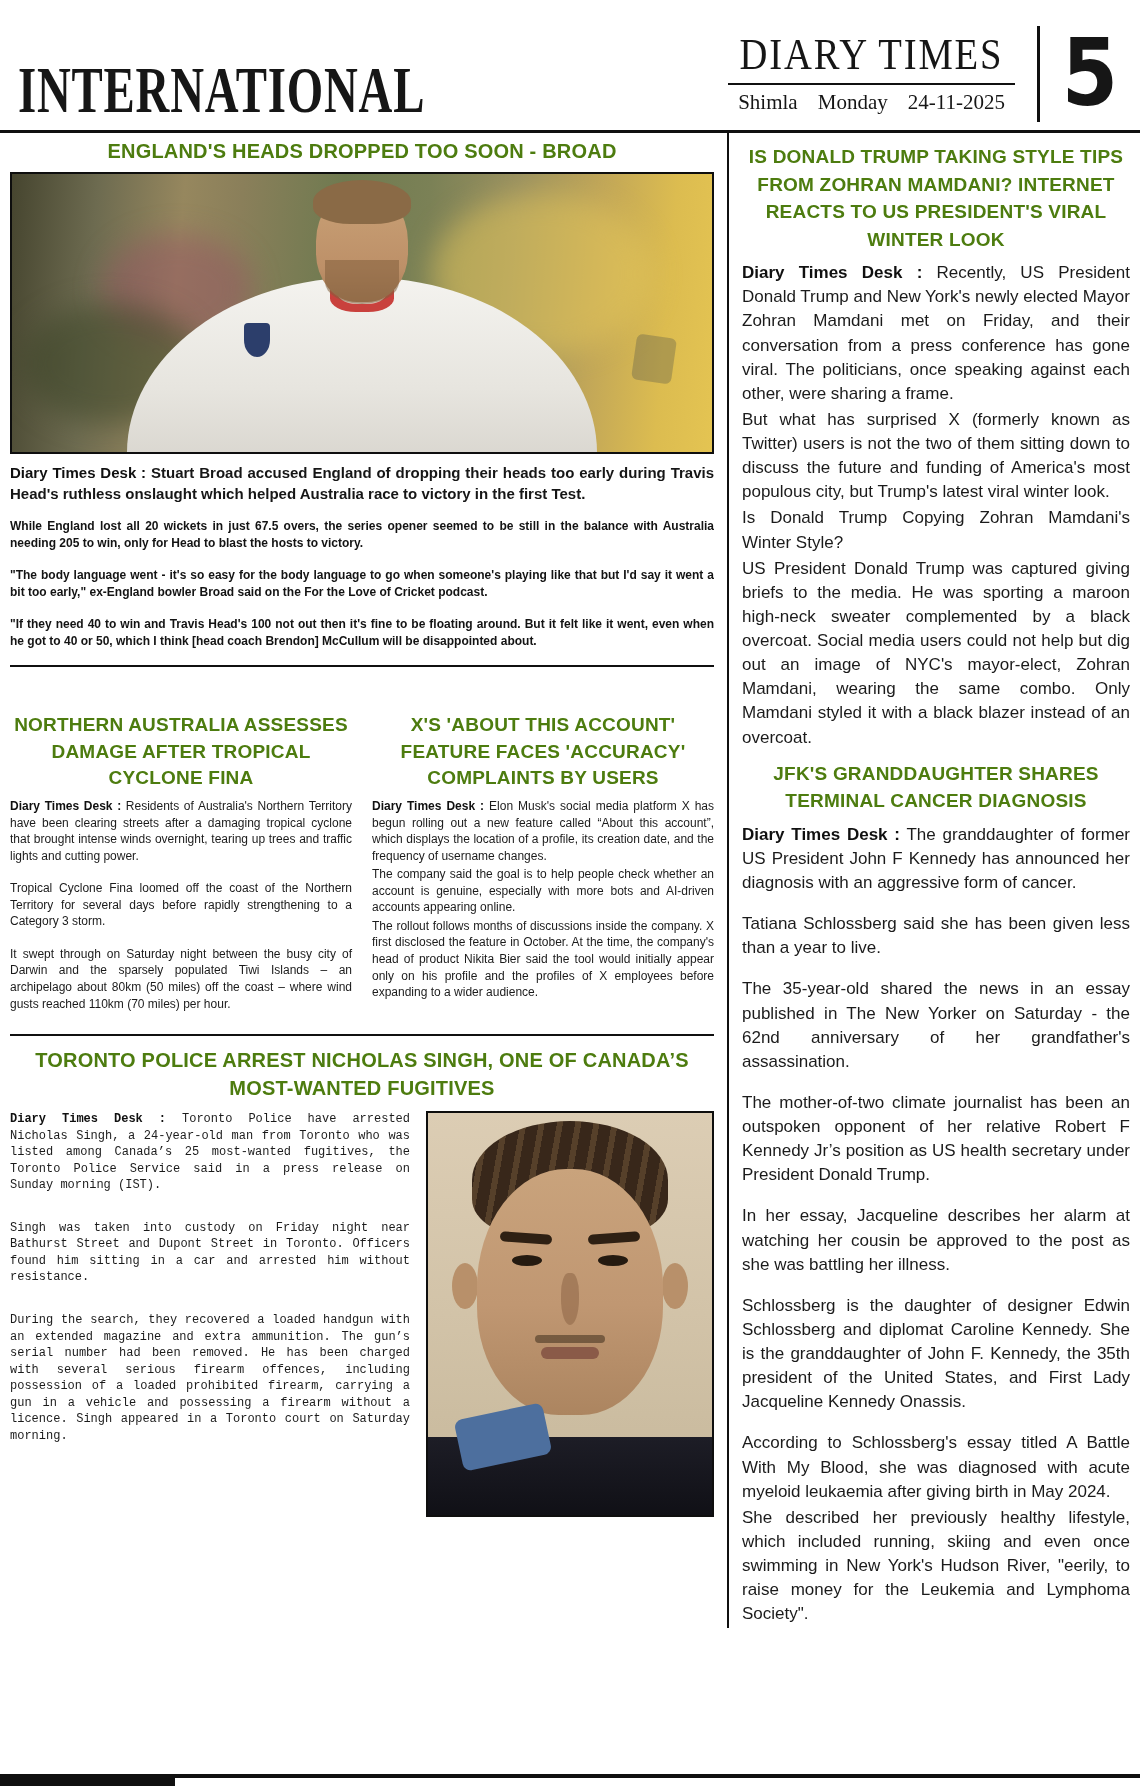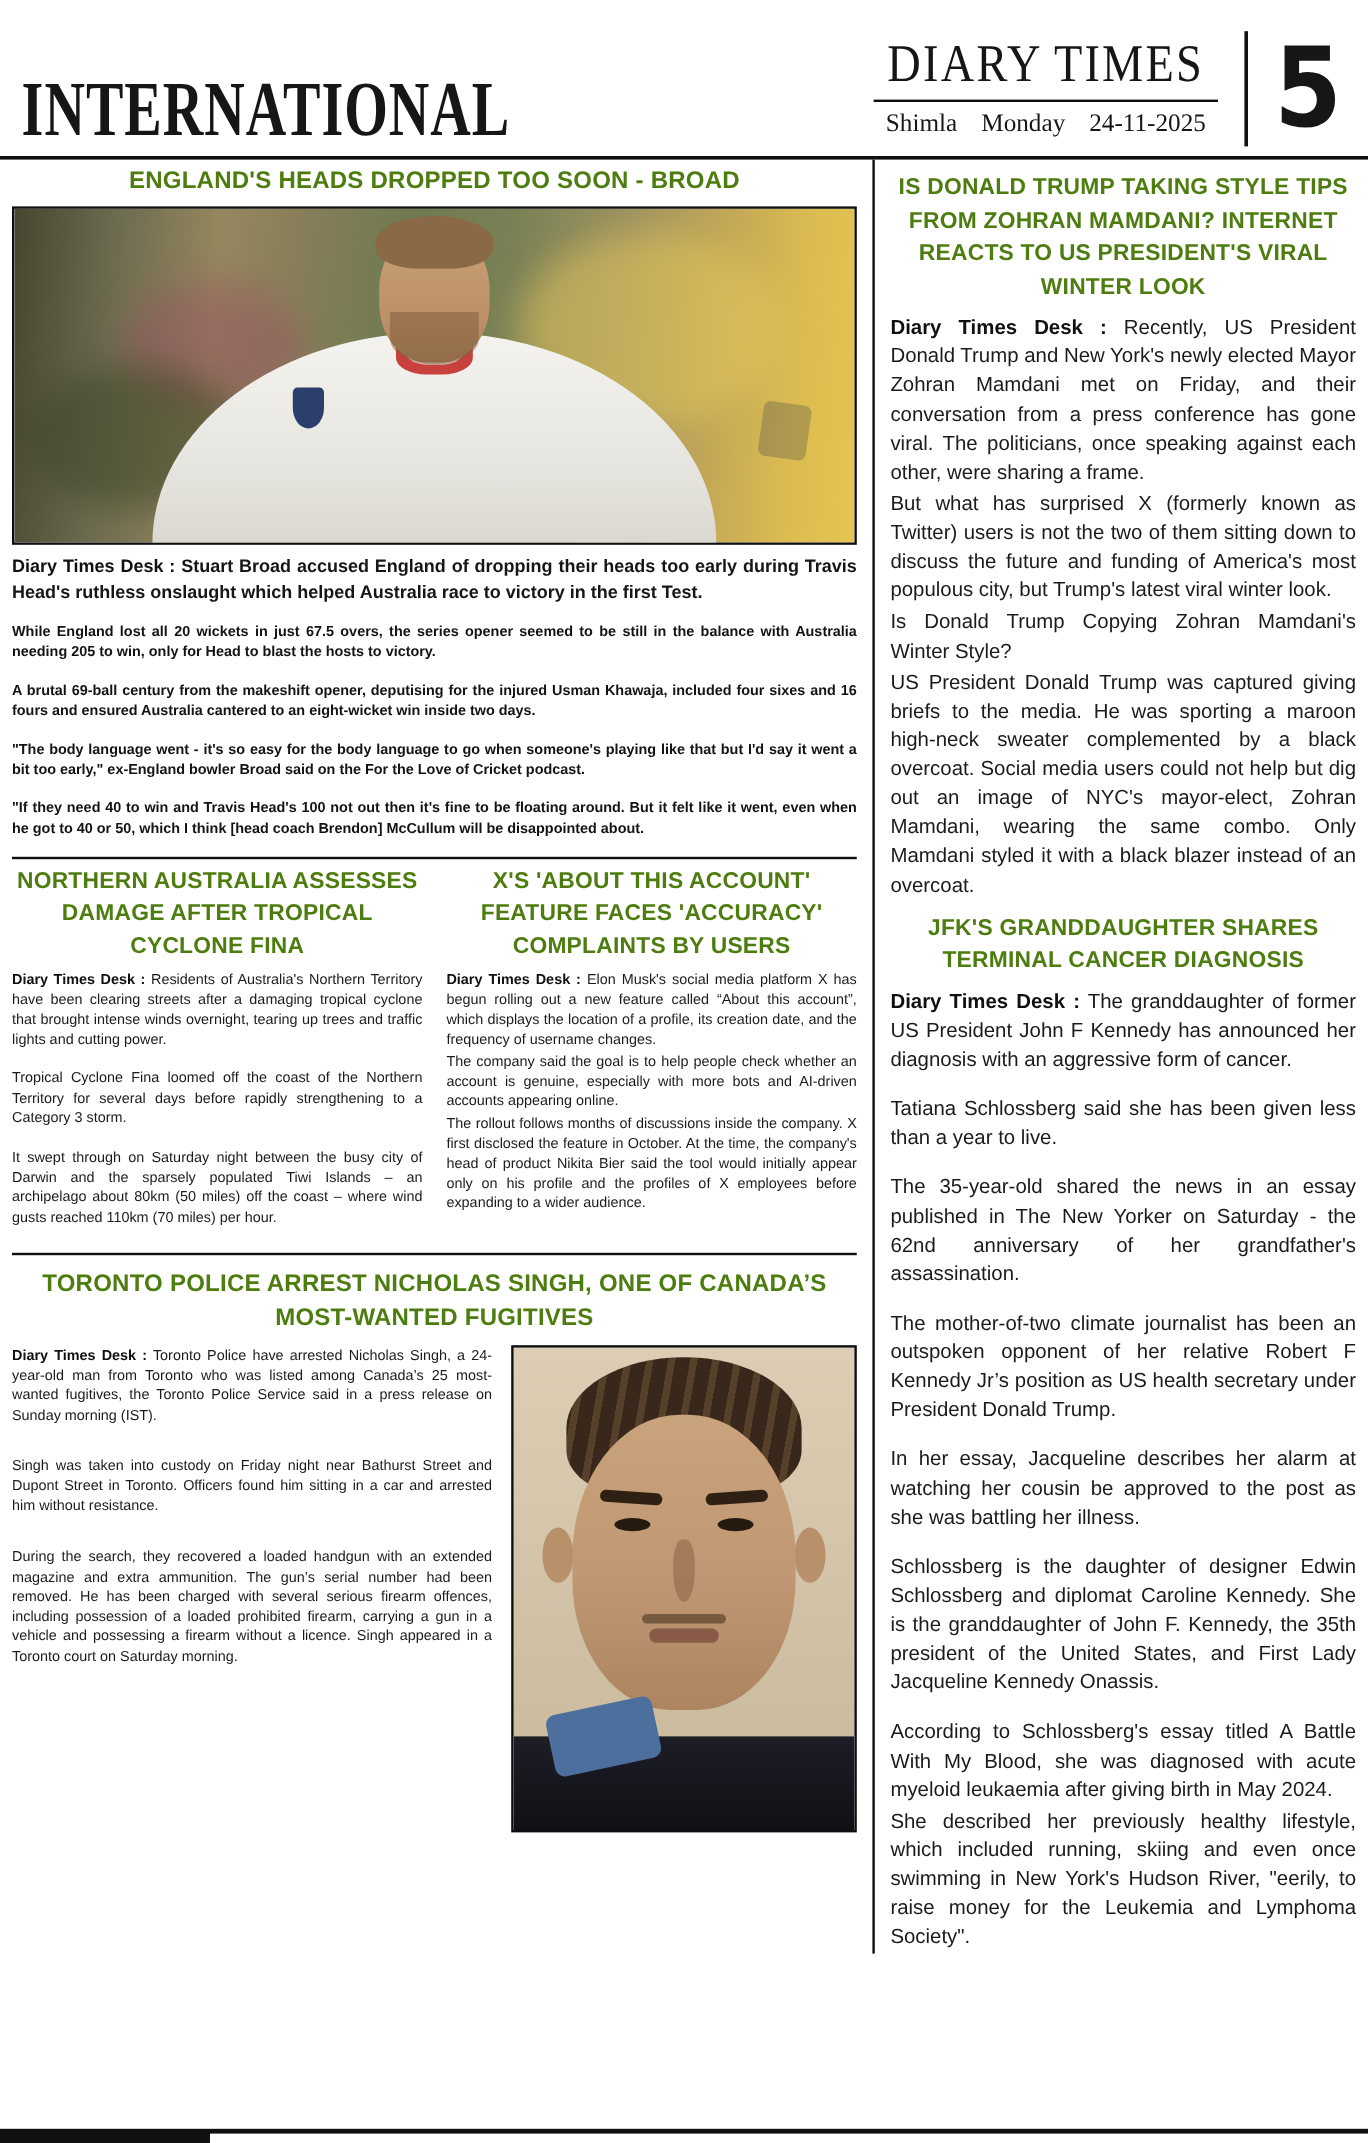--- a/index.html
+++ b/index.html
@@ -52,25 +52,25 @@
   .pl-head{position:absolute;left:50%;top:16px;transform:translateX(-50%);width:92px;height:112px;background:linear-gradient(180deg,#c9a176 0%,#bd9068 70%,#a87d58 100%);border-radius:46% 46% 44% 44%;}
   .pl-beard{position:absolute;left:50%;top:86px;transform:translateX(-50%);width:74px;height:44px;background:rgba(130,95,60,.55);border-radius:0 0 50% 50%;}
   .pl-hair{position:absolute;left:50%;top:6px;transform:translateX(-50%);width:98px;height:44px;background:#8a6a46;border-radius:50% 50% 38% 38%;}
   .pl-crest{position:absolute;bottom:95px;left:calc(50% - 118px);width:26px;height:34px;background:#2c3e6b;border-radius:4px 4px 50% 50%;}
   .pl-logo{position:absolute;bottom:70px;right:38px;width:40px;height:46px;background:rgba(40,50,70,.25);border-radius:6px;transform:rotate(8deg);}
 
   .caption{font-weight:700;font-size:15px;line-height:1.4;text-align:justify;margin-bottom:14px;}
 
   
   .sub-row{display:flex;gap:20px;margin-top:2px;}
-  .sub-col{flex:1;min-width:0;}
+  .sub-col{flex:1;min-width:0;margin-top:39px;}
   .sub-col .headline{margin-bottom:6px;}
 
   
-  .toronto-flex{display:flex;gap:16px;margin-top:6px;}
+  .toronto-flex{display:flex;gap:16px;margin-top:6px;font-family:Liberation Mono, monospace;}
   .toronto-text{width:400px;}
   .toronto-text p{margin-bottom:26px;}
   .photo-mug-frame{border:2px solid #0e0e0e;width:284px;height:402px;position:relative;overflow:hidden;background:linear-gradient(180deg,#dccdb4 0%,#d2c3a8 50%,#c6b79a 100%);}
   .mg-braids{position:absolute;top:8px;left:50%;transform:translateX(-50%);width:196px;height:118px;
     background:repeating-linear-gradient(100deg,#38271a 0 12px,#56402a 12px 18px);border-radius:50% 50% 34% 34%;}
   .mg-face{position:absolute;top:56px;left:50%;transform:translateX(-50%);width:186px;height:246px;
     background:linear-gradient(180deg,#c9a37c 0%,#c09772 55%,#ac8560 100%);border-radius:48% 48% 44% 44%;}
   .mg-ear{position:absolute;top:150px;width:26px;height:46px;background:#b8906a;border-radius:50%;}
   .mg-ear.l{left:24px;} .mg-ear.r{right:24px;}
   .mg-brow{position:absolute;top:120px;width:52px;height:10px;background:#2e2013;border-radius:5px;}
@@ -135,21 +135,20 @@
           <div class="pl-hair"></div>
           <div class="pl-beard"></div>
         </div>
       </div>
       <p class="caption">
         <span class="lead-label">Diary Times Desk :</span>
         <span>Stuart Broad accused England of dropping their heads too early during Travis Head's ruthless onslaught which helped Australia race to victory in the first Test.</span>
       </p>
       <div class="body-txt bold-txt">
         <p>While England lost all 20 wickets in just 67.5 overs, the series opener seemed to be still in the balance with Australia needing 205 to win, only for Head to blast the hosts to victory.</p>
-        <p>A brutal 69-ball century from the makeshift opener, deputising for the injured Usman Khawaja, included four sixes and 16 fours and ensured Australia cantered to an eight-wicket win inside two days.</p>
         <p>"The body language went - it's so easy for the body language to go when someone's playing like that but I'd say it went a bit too early," ex-England bowler Broad said on the For the Love of Cricket podcast.</p>
         <p>"If they need 40 to win and Travis Head's 100 not out then it's fine to be floating around. But it felt like it went, even when he got to 40 or 50, which I think [head coach Brendon] McCullum will be disappointed about.</p>
       </div>
     </div>
 
     <div class="rule-h"></div>
 
     <div class="sub-row">
 
       <div class="sub-col">

